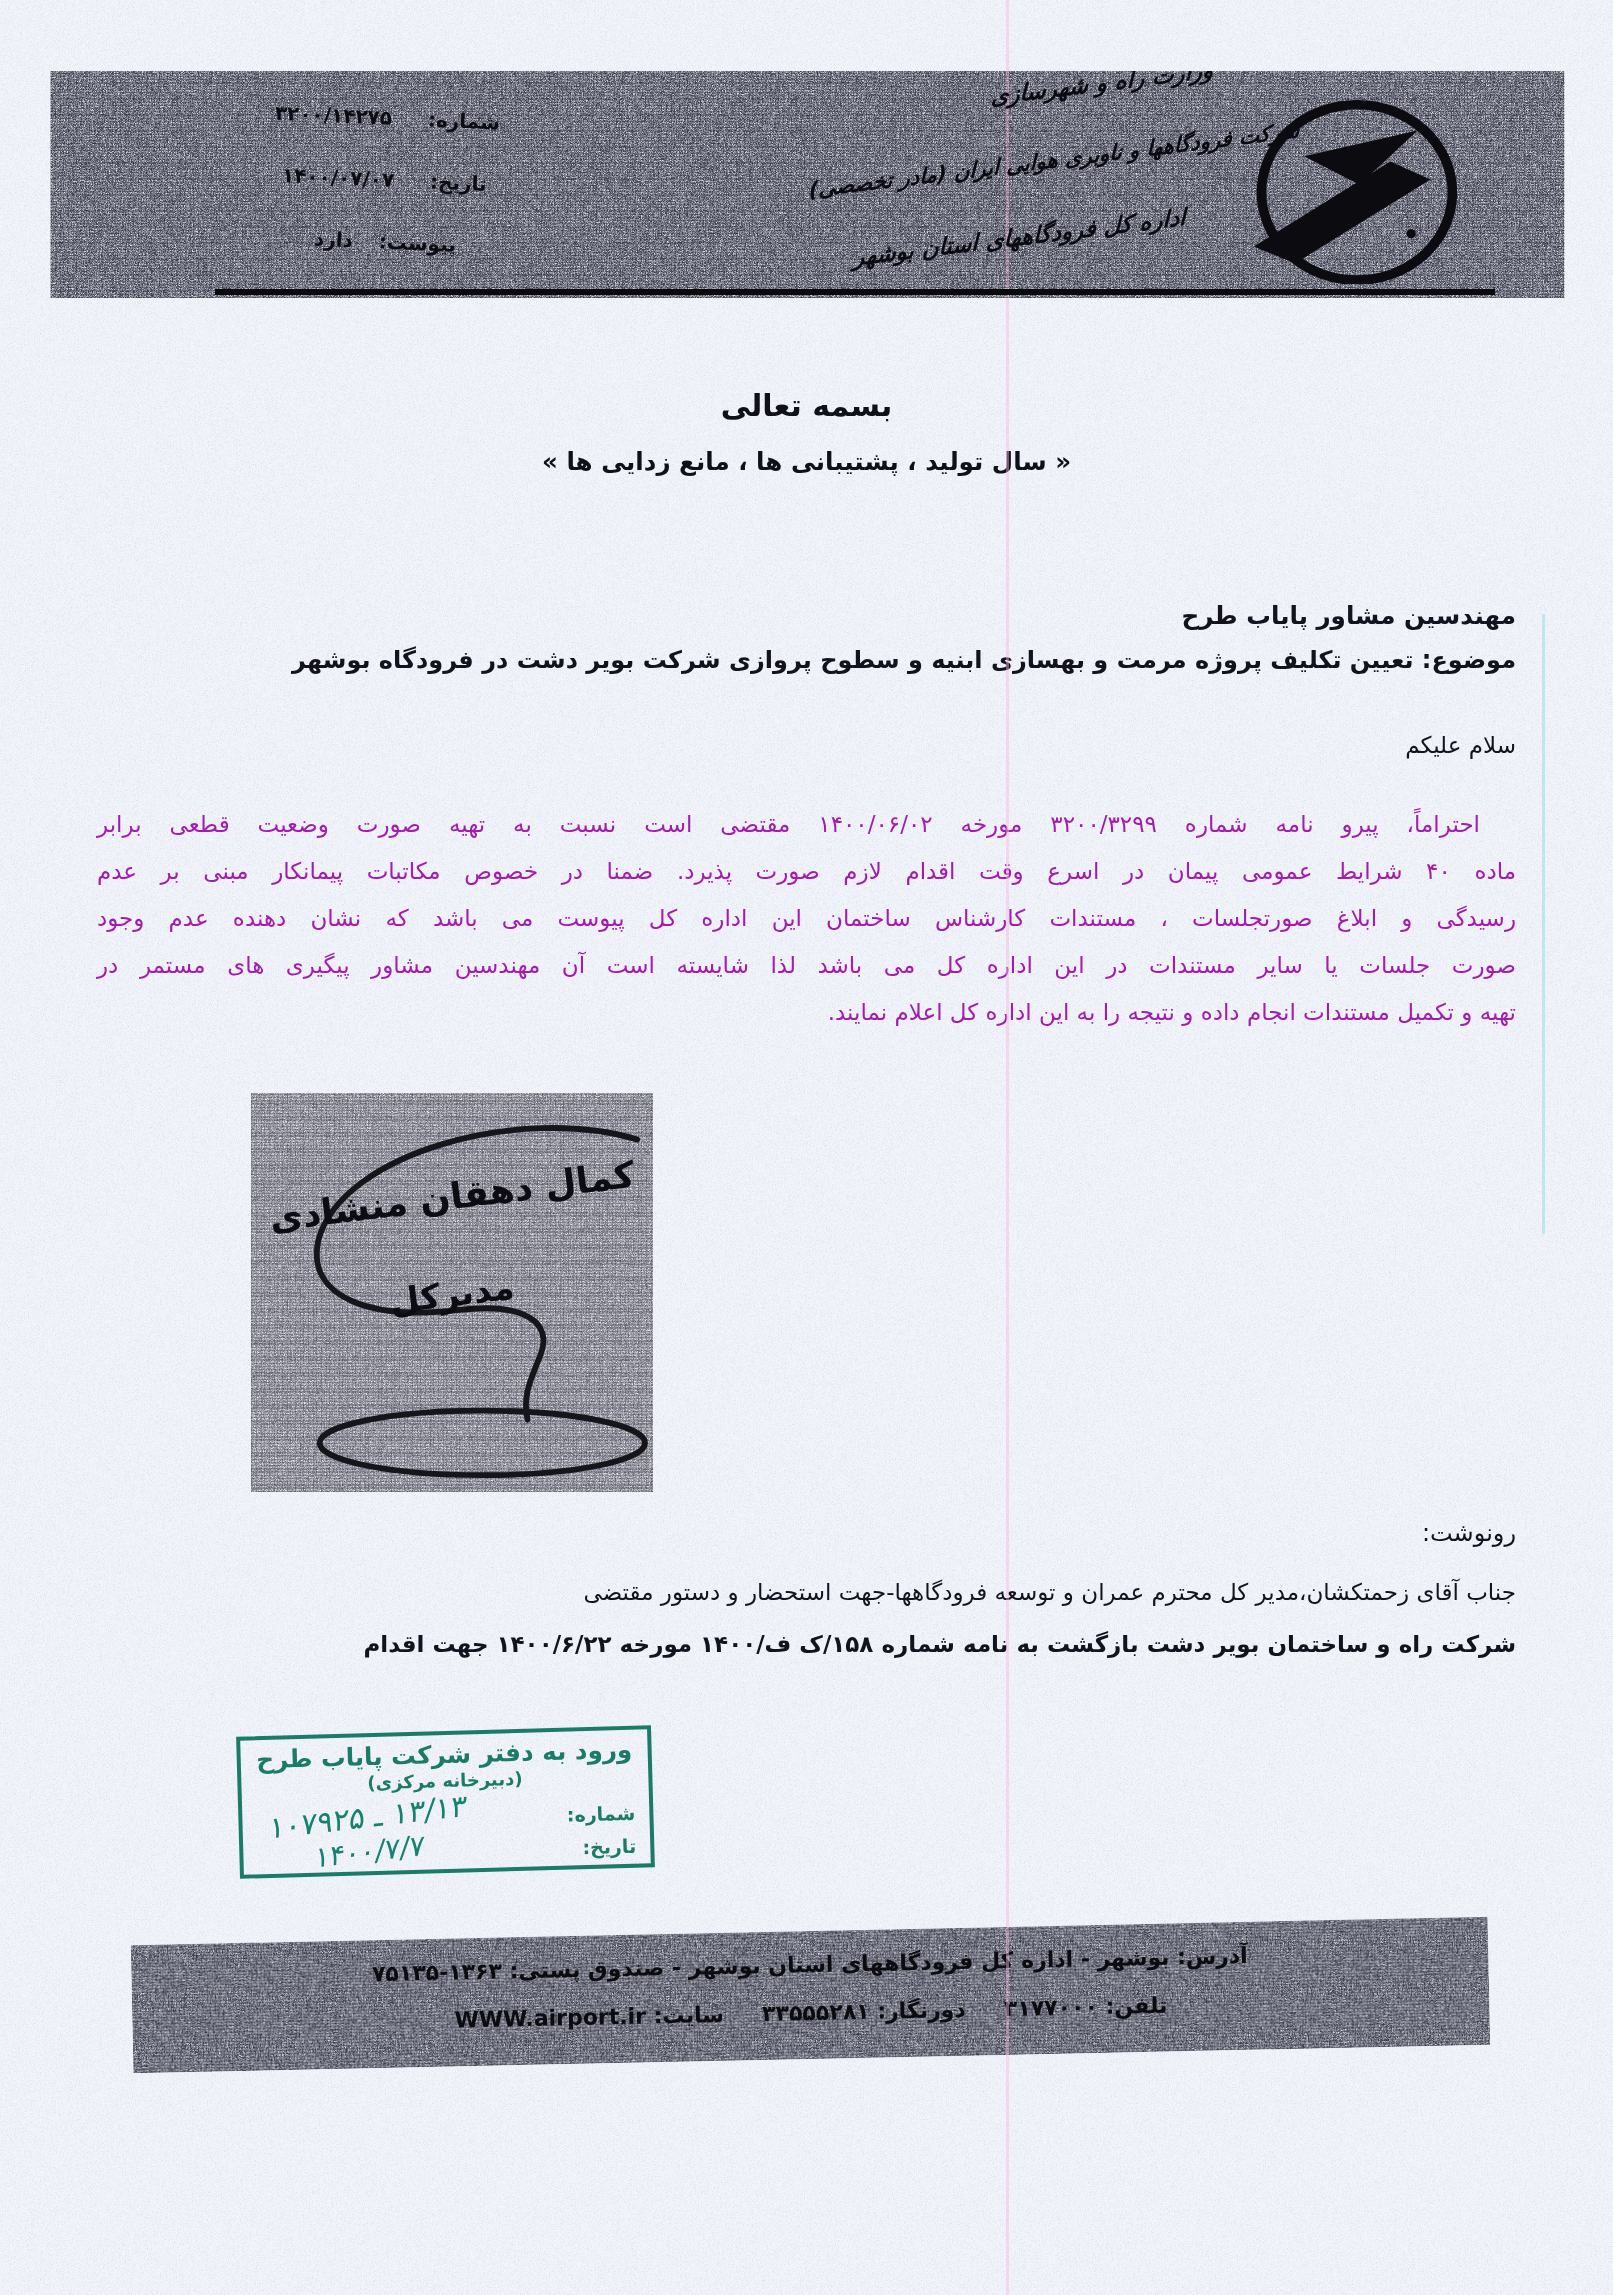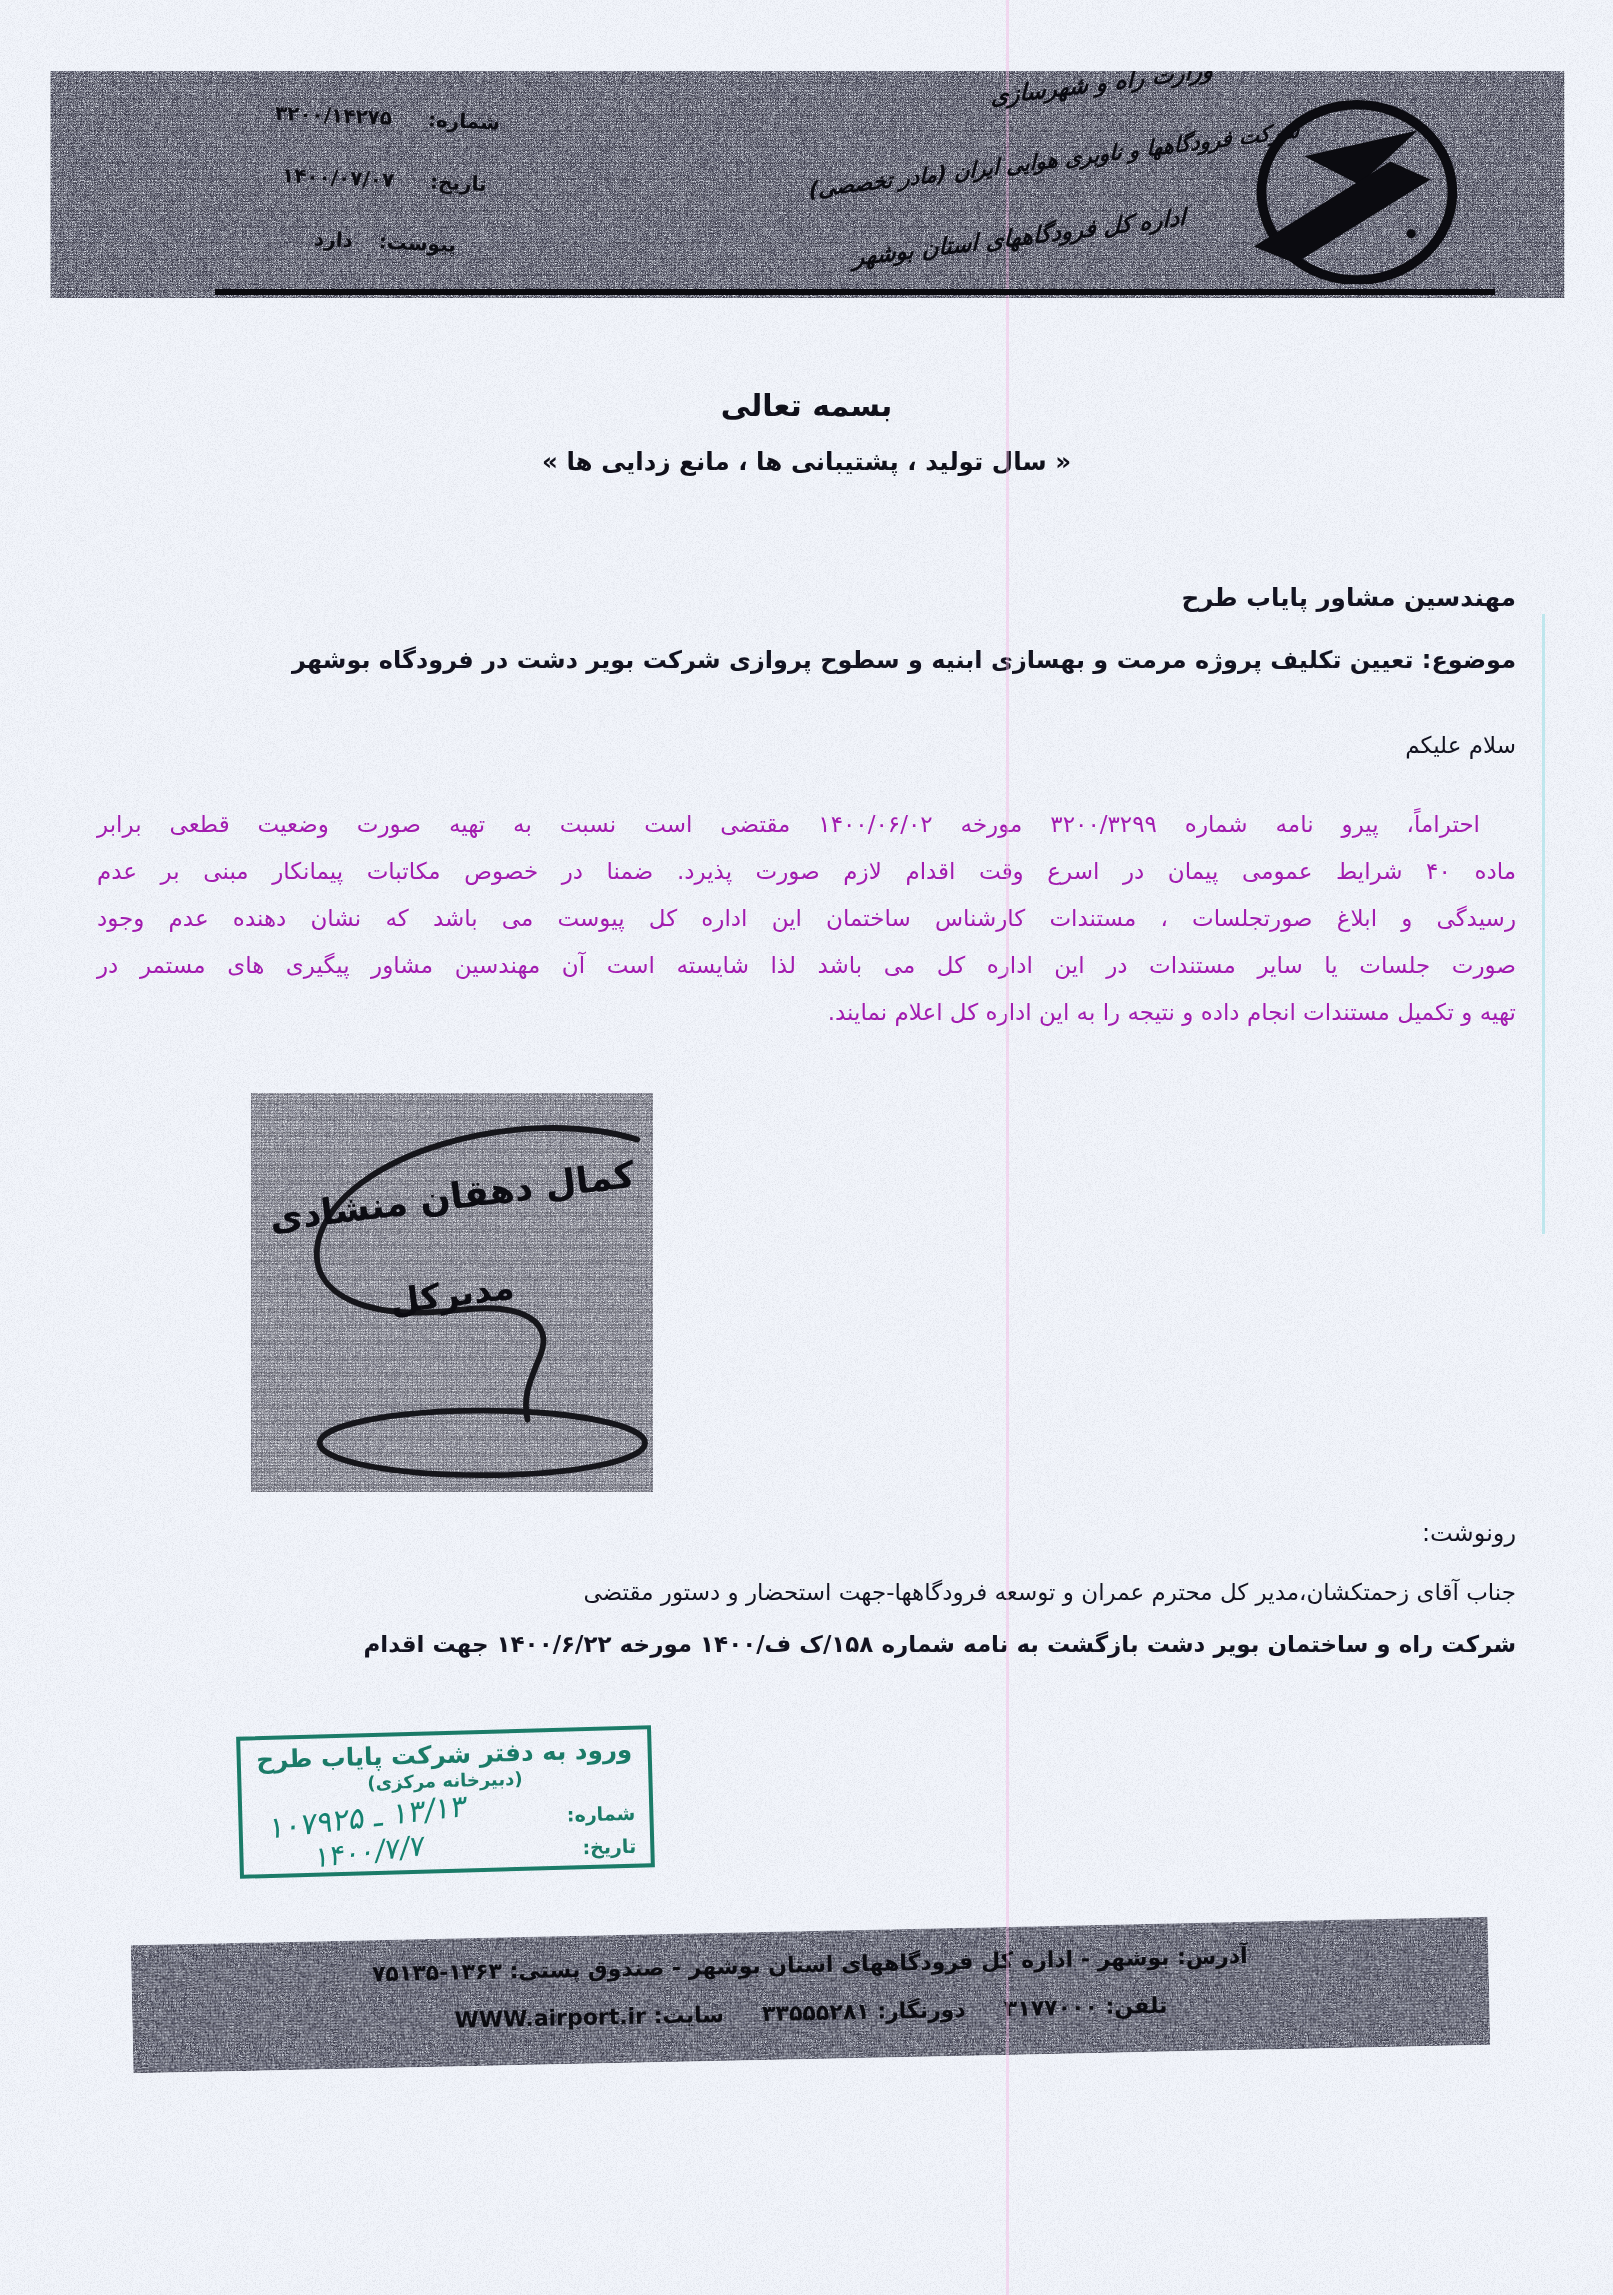--- a/index.html
+++ b/index.html
@@ -104,21 +104,21 @@
         <circle cx="262" cy="212" r="7" fill="#0b0b10"></circle>
       </svg>
 
       <div class="thickline" style="left:165px;bottom:2.6px;width:1280px;height:6.5px;"></div>
     </div>
   </div>
 
   <div class="abs center-line" style="top:380px;font-size:30px;margin-top:8px;">بسمه تعالی</div>
   <div class="abs center-line" style="top:447px;font-size:24.6px;">« سال تولید ، پشتیبانی ها ، مانع زدایی ها »</div>
 
-  <div class="rline" style="top:583px;font-size:24.6px;font-weight:bold;">مهندسین مشاور پایاب طرح</div>
+  <div class="rline" style="top:601px;font-size:24.6px;font-weight:bold;">مهندسین مشاور پایاب طرح</div>
   <div class="rline" style="top:646px;font-size:24px;font-weight:bold;">موضوع: تعیین تکلیف پروژه مرمت و بهسازی ابنیه و سطوح پروازی شرکت بویر دشت در فرودگاه بوشهر</div>
   <div class="rline" style="top:732px;font-size:23px;margin-left:48px;">سلام علیکم</div>
 
   <div class="para" style="top:801px;">
     <div class="pline first">احتراماً، پیرو نامه شماره ۳۲۰۰/۳۲۹۹ مورخه ۱۴۰۰/۰۶/۰۲ مقتضی است نسبت به تهیه صورت وضعیت قطعی برابر</div>
     <div class="pline">ماده ۴۰ شرایط عمومی پیمان در اسرع وقت اقدام لازم صورت پذیرد. ضمنا در خصوص مکاتبات پیمانکار مبنی بر عدم</div>
     <div class="pline">رسیدگی و ابلاغ صورتجلسات ، مستندات کارشناس ساختمان این اداره کل پیوست می باشد که نشان دهنده عدم وجود</div>
     <div class="pline">صورت جلسات یا سایر مستندات در این اداره کل می باشد لذا شایسته است آن مهندسین مشاور پیگیری های مستمر در</div>
     <div class="pline last">تهیه و تکمیل مستندات انجام داده و نتیجه را به این اداره کل اعلام نمایند.</div>
   </div>

